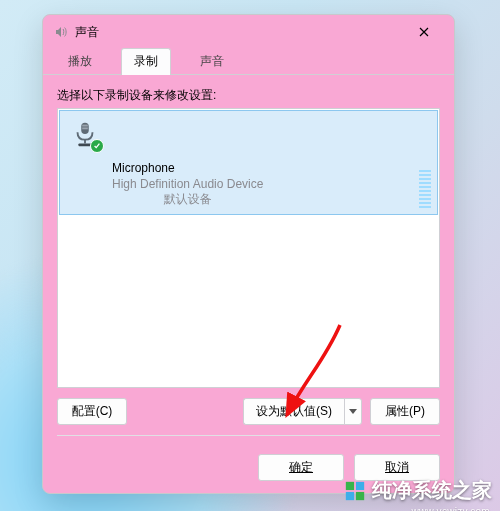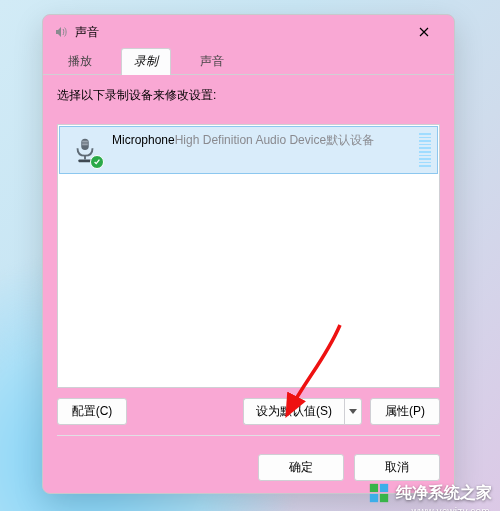--- a/index.html
+++ b/index.html
@@ -59,29 +59,28 @@
     color: #444;
     position: relative;
     top: 1px;
   }
   .tab.active {
     background: #fcfcfd;
     border-color: #d0d0d4;
     border-top-left-radius: 3px;
     border-top-right-radius: 3px;
     color: #000;
-    font-style: italic;
   }
 
   .panel {
     padding: 10px 14px 8px 14px;
     flex: 1;
     display: flex; flex-direction: column;
   }
-  .prompt { margin: 2px 0 20px 0; }
+  .prompt { margin: 2px 0 4px 0; }
 
   .device-list {
     flex: 1;
     border: 1px solid #cfcfd4;
     background: #fff;
     overflow: hidden;
   }
   .device-item {
     display: flex; align-items: flex-start;
     gap: 10px;
@@ -97,21 +96,21 @@
     display: inline-flex; align-items: center; justify-content: center;
   }
   .mic-svg { width: 30px; height: 30px; }
   .check-badge {
     position: absolute; right: -2px; bottom: -2px;
     width: 14px; height: 14px; border-radius: 50%;
     background: #2aa948; border: 1.5px solid #fff;
     display: inline-flex; align-items: center; justify-content: center;
     color: #fff; font-size: 9px; line-height: 1;
   }
-  .dev-text { display: flex; flex-direction: row; line-height: 1.3; }
+  .dev-text { display: flex; flex-direction: column; line-height: 1.3; margin-top: 44px; }
   .dev-name { color: #000; }
   .dev-sub { color: #8a8a8f; text-align: center; }
   .dev-status { color: #8a8a8f; text-align: center; }
   .level-meter {
     position: absolute; right: 6px; top: 6px; bottom: 6px;
     width: 12px;
     display: flex; flex-direction: column-reverse; gap: 2px;
   }
   .level-meter div {
     height: 2px; background: #9fdcff;
@@ -146,34 +145,34 @@
   }
 
   .divider {
     height: 1px; background: #e0e0e4; margin: 10px 0 0 0;
   }
 
   .footer {
     padding: 10px 14px 12px 14px;
     display: flex; justify-content: flex-end; gap: 10px;
   }
-  .btn.primary { min-width: 86px; }
+  .btn.primary { min-width: 86px; text-decoration: underline; }
 
   
   .arrow {
     position: absolute;
     left: 285px; top: 320px;
     pointer-events: none;
   }
 
   
   .watermark {
     position: absolute; right: 8px; bottom: 7px;
     display: flex; align-items: center; gap: 6px;
-    color: #fff; font-weight: 700; font-size: 16px;
+    color: #fff; font-weight: 700; font-size: 20px;
     text-shadow: 0 1px 3px rgba(0,0,0,0.5);
   }
   .wm-url {
     position: absolute; right: 10px; bottom: -6px;
     font-size: 10px; color: #fff; opacity: 0.9;
     text-shadow: 0 1px 2px rgba(0,0,0,0.5);
     letter-spacing: 0.3px;
   }
   .wm-logo { width: 22px; height: 22px; }
 </style>

